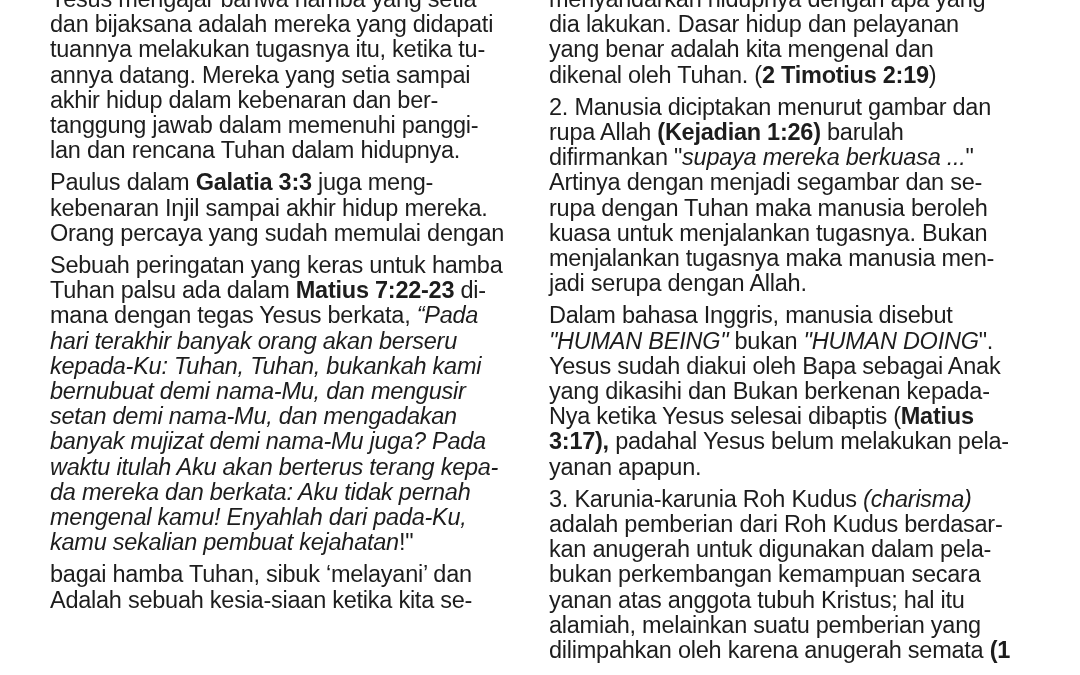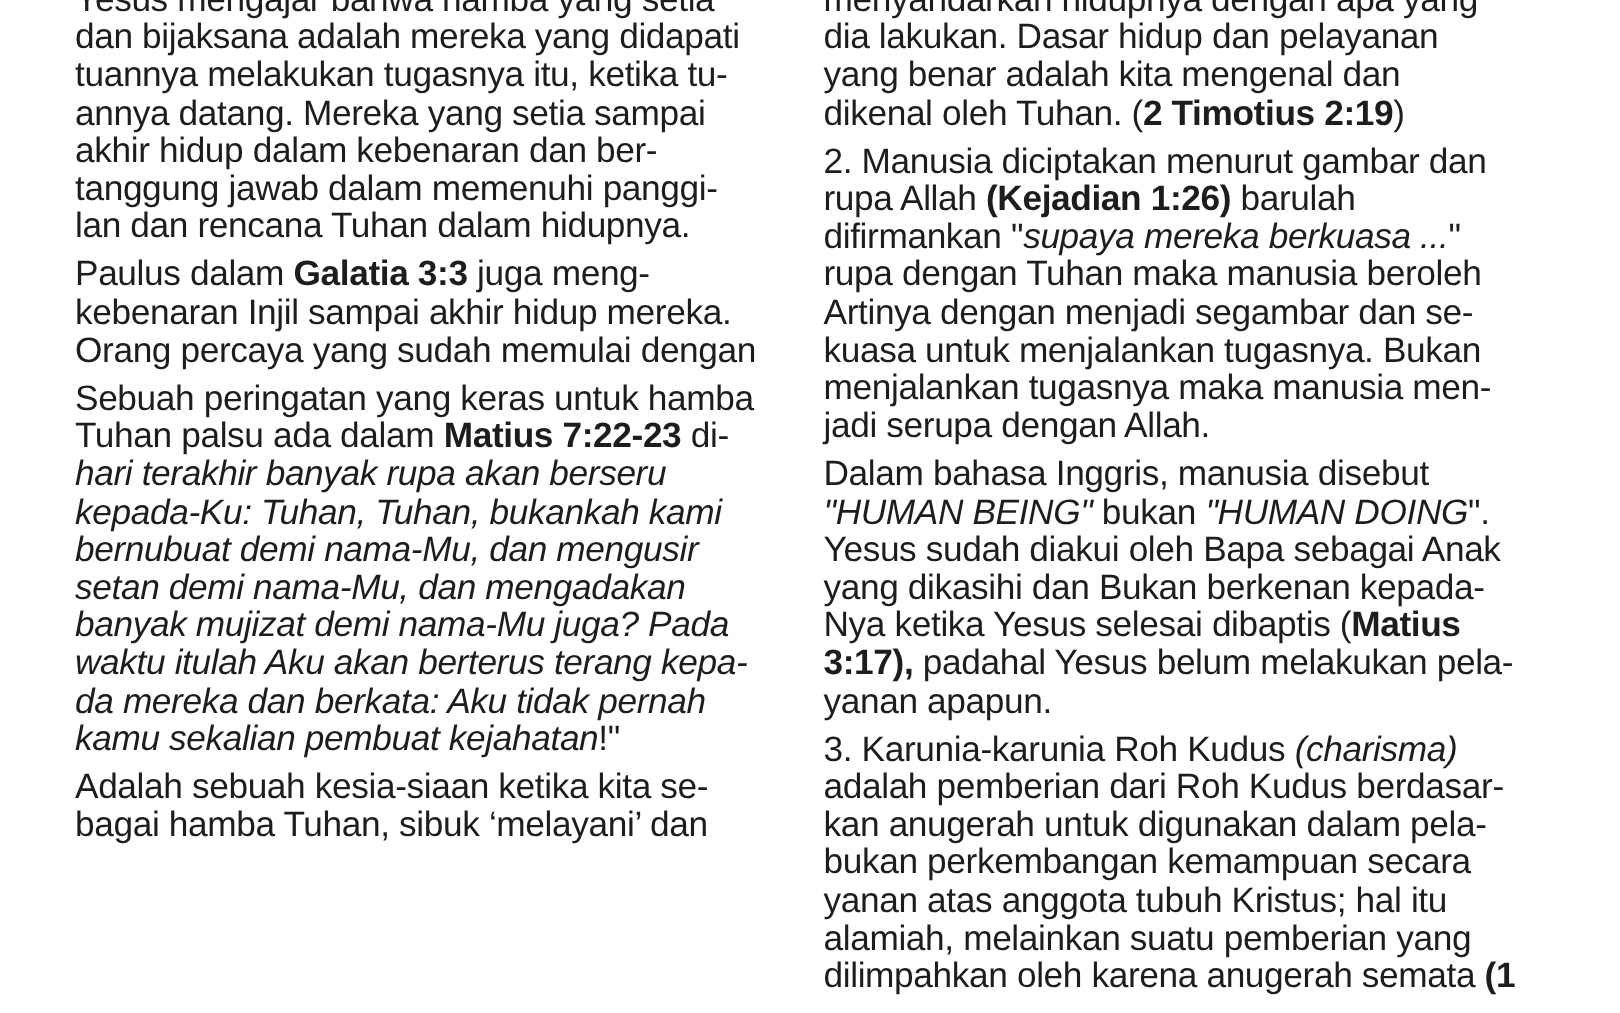--- a/index.html
+++ b/index.html
@@ -51,47 +51,49 @@
         <div class="line"><span>lan dan rencana Tuhan dalam hidupnya.</span></div>
       </div>
       <div class="para">
         <div class="line"><span>Paulus dalam </span><span class="b">Galatia 3:3</span><span> juga meng-</span></div>
         <div class="line"><span>kebenaran Injil sampai akhir hidup mereka.</span></div>
         <div class="line"><span>Orang percaya yang sudah memulai dengan</span></div>
       </div>
       <div class="para">
         <div class="line"><span>Sebuah peringatan yang keras untuk hamba</span></div>
         <div class="line"><span>Tuhan palsu ada dalam </span><span class="b">Matius 7:22-23</span><span> di-</span></div>
-        <div class="line"><span class="i">hari terakhir banyak rupa akan berseru</span></div>
+        <div class="line"><span>mana dengan tegas Yesus berkata, </span><span class="i">“Pada</span></div>
+        <div class="line"><span class="i">hari terakhir banyak orang akan berseru</span></div>
         <div class="line"><span class="i">kepada-Ku: Tuhan, Tuhan, bukankah kami</span></div>
         <div class="line"><span class="i">bernubuat demi nama-Mu, dan mengusir</span></div>
         <div class="line"><span class="i">setan demi nama-Mu, dan mengadakan</span></div>
         <div class="line"><span class="i">banyak mujizat demi nama-Mu juga? Pada</span></div>
         <div class="line"><span class="i">waktu itulah Aku akan berterus terang kepa-</span></div>
         <div class="line"><span class="i">da mereka dan berkata: Aku tidak pernah</span></div>
+        <div class="line"><span class="i">mengenal kamu! Enyahlah dari pada-Ku,</span></div>
         <div class="line"><span class="i">kamu sekalian pembuat kejahatan</span><span>!"</span></div>
       </div>
       <div class="para">
+        <div class="line"><span>bagai hamba Tuhan, sibuk ‘melayani’ dan</span></div>
         <div class="line"><span>Adalah sebuah kesia-siaan ketika kita se-</span></div>
-        <div class="line"><span>bagai hamba Tuhan, sibuk ‘melayani’ dan</span></div>
       </div>
     </div>
   <div class="column col-right">
       <div class="para">
         <div class="line"><span>menyandarkan hidupnya dengan apa yang</span></div>
         <div class="line"><span>dia lakukan. Dasar hidup dan pelayanan</span></div>
         <div class="line"><span>yang benar adalah kita mengenal dan</span></div>
         <div class="line"><span>dikenal oleh Tuhan. (</span><span class="b">2 Timotius 2:19</span><span>)</span></div>
       </div>
       <div class="para">
         <div class="line"><span>2. Manusia diciptakan menurut gambar dan</span></div>
         <div class="line"><span>rupa Allah </span><span class="b">(Kejadian 1:26)</span><span> barulah</span></div>
         <div class="line"><span>difirmankan "</span><span class="i">supaya mereka berkuasa ...</span><span>"</span></div>
+        <div class="line"><span>Artinya dengan menjadi segambar dan se-</span></div>
         <div class="line"><span>rupa dengan Tuhan maka manusia beroleh</span></div>
-        <div class="line"><span>Artinya dengan menjadi segambar dan se-</span></div>
         <div class="line"><span>kuasa untuk menjalankan tugasnya. Bukan</span></div>
         <div class="line"><span>menjalankan tugasnya maka manusia men-</span></div>
         <div class="line"><span>jadi serupa dengan Allah.</span></div>
       </div>
       <div class="para">
         <div class="line"><span>Dalam bahasa Inggris, manusia disebut</span></div>
         <div class="line"><span class="i">"</span><span class="i">HUMAN BEING"</span><span> bukan </span><span class="i">"HUMAN DOING</span><span>".</span></div>
         <div class="line"><span>Yesus sudah diakui oleh Bapa sebagai Anak</span></div>
         <div class="line"><span>yang dikasihi dan Bukan berkenan kepada-</span></div>
         <div class="line"><span>Nya ketika Yesus selesai dibaptis (</span><span class="b">Matius</span></div>

